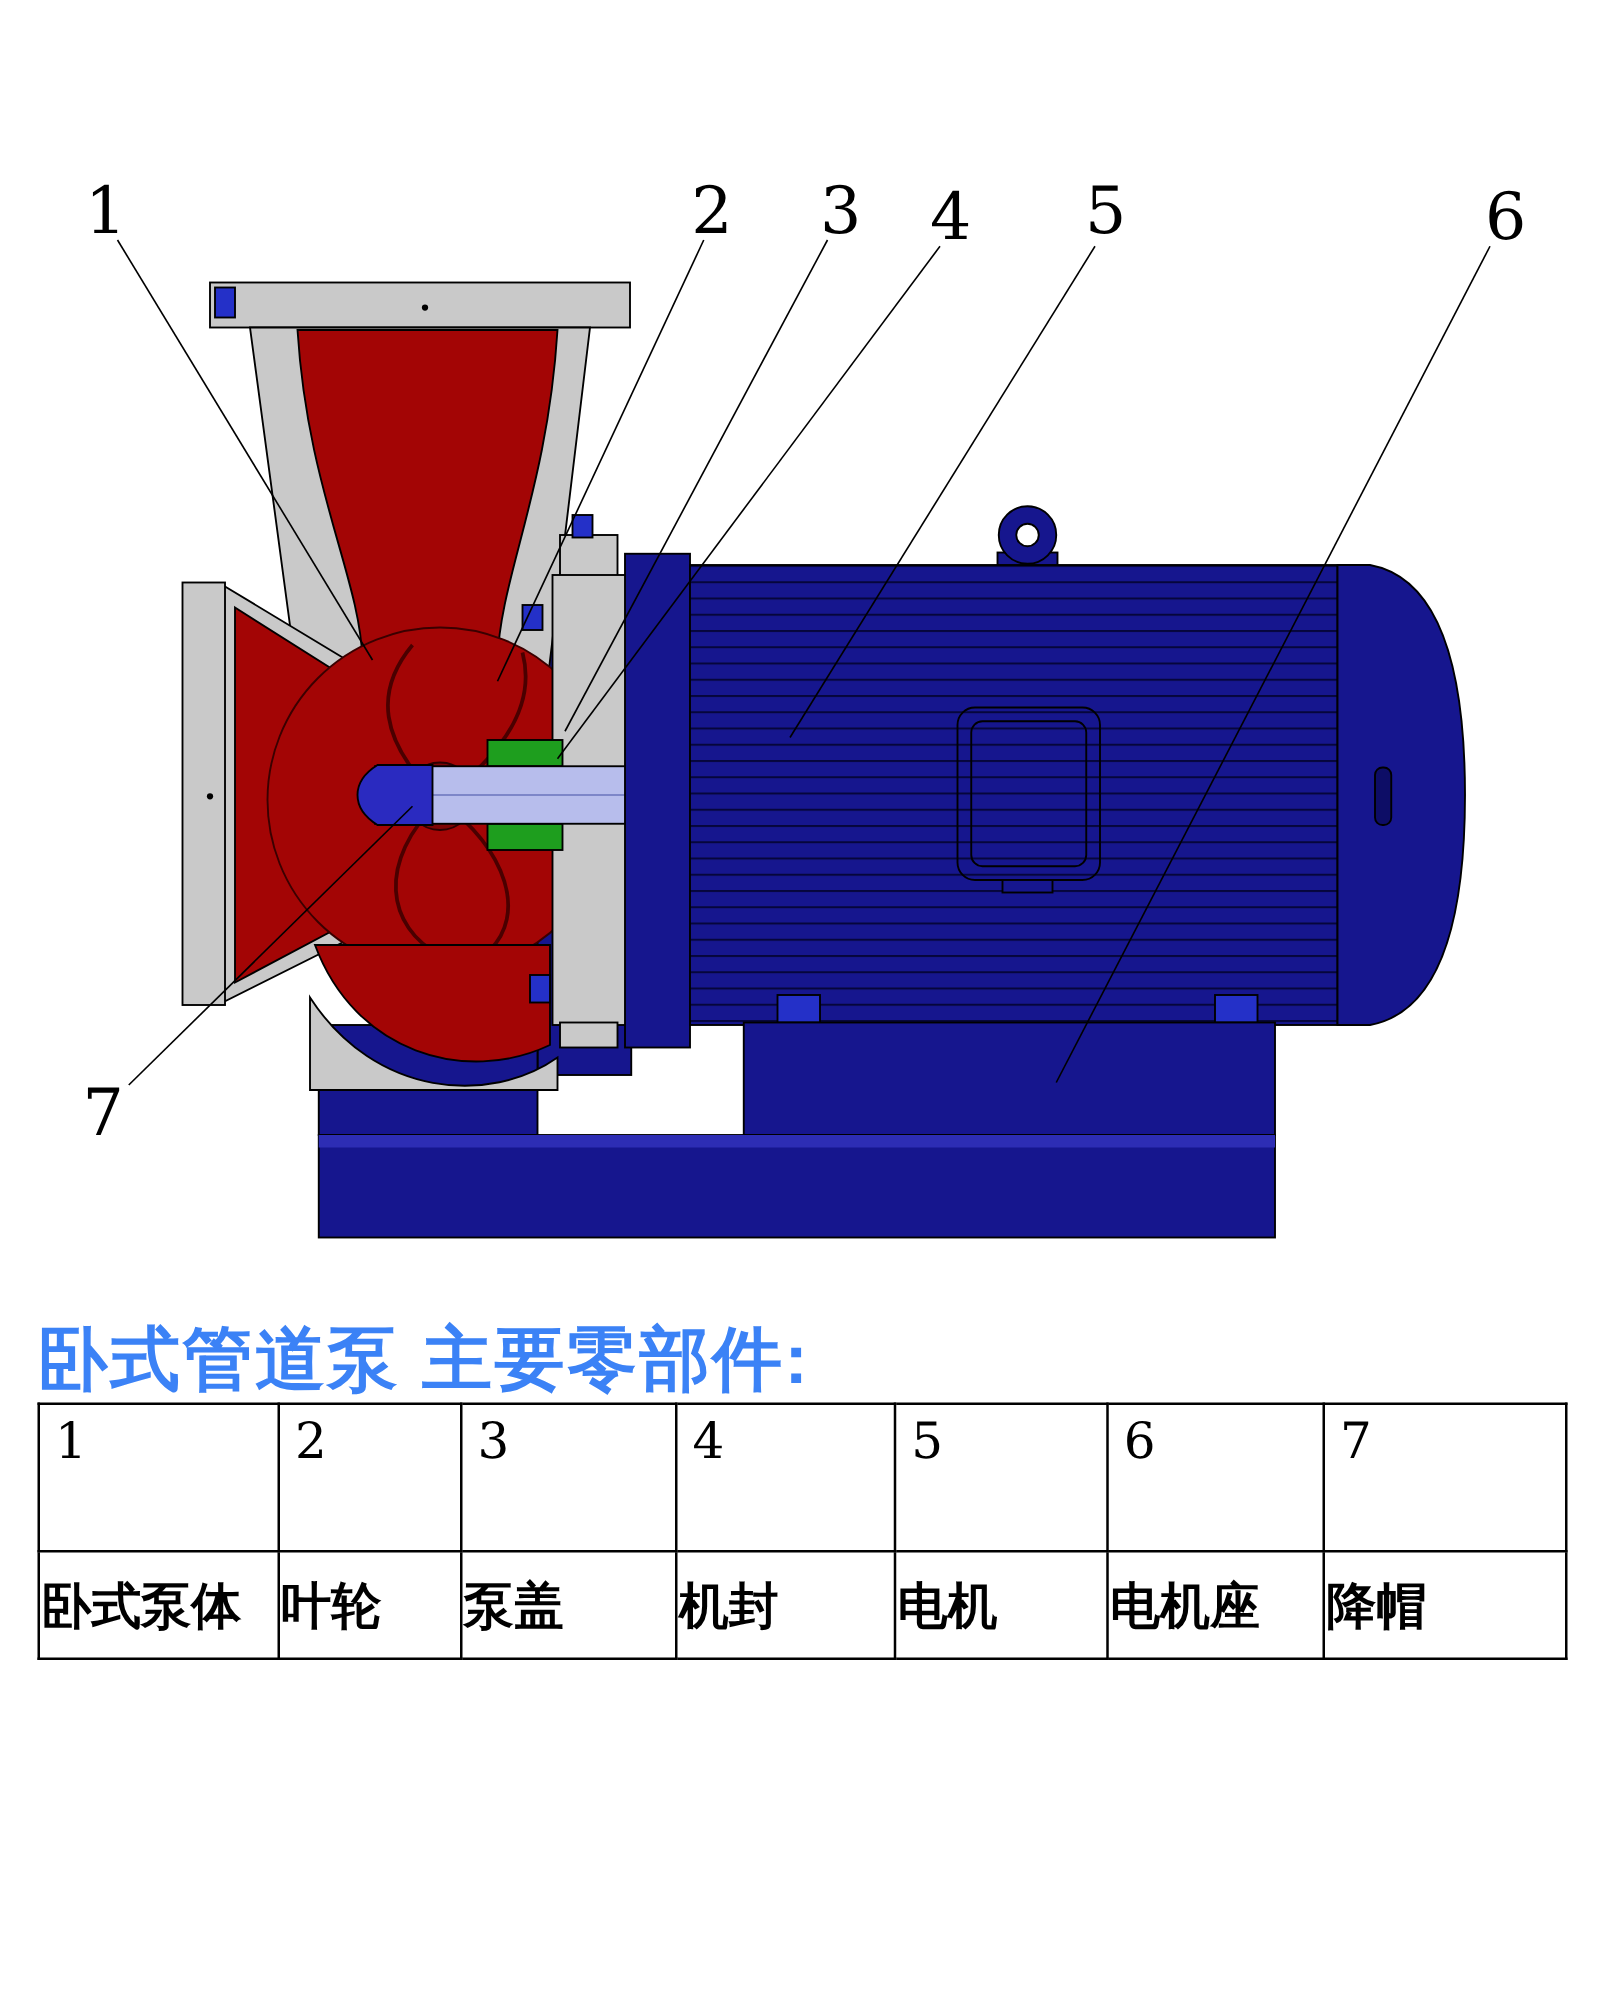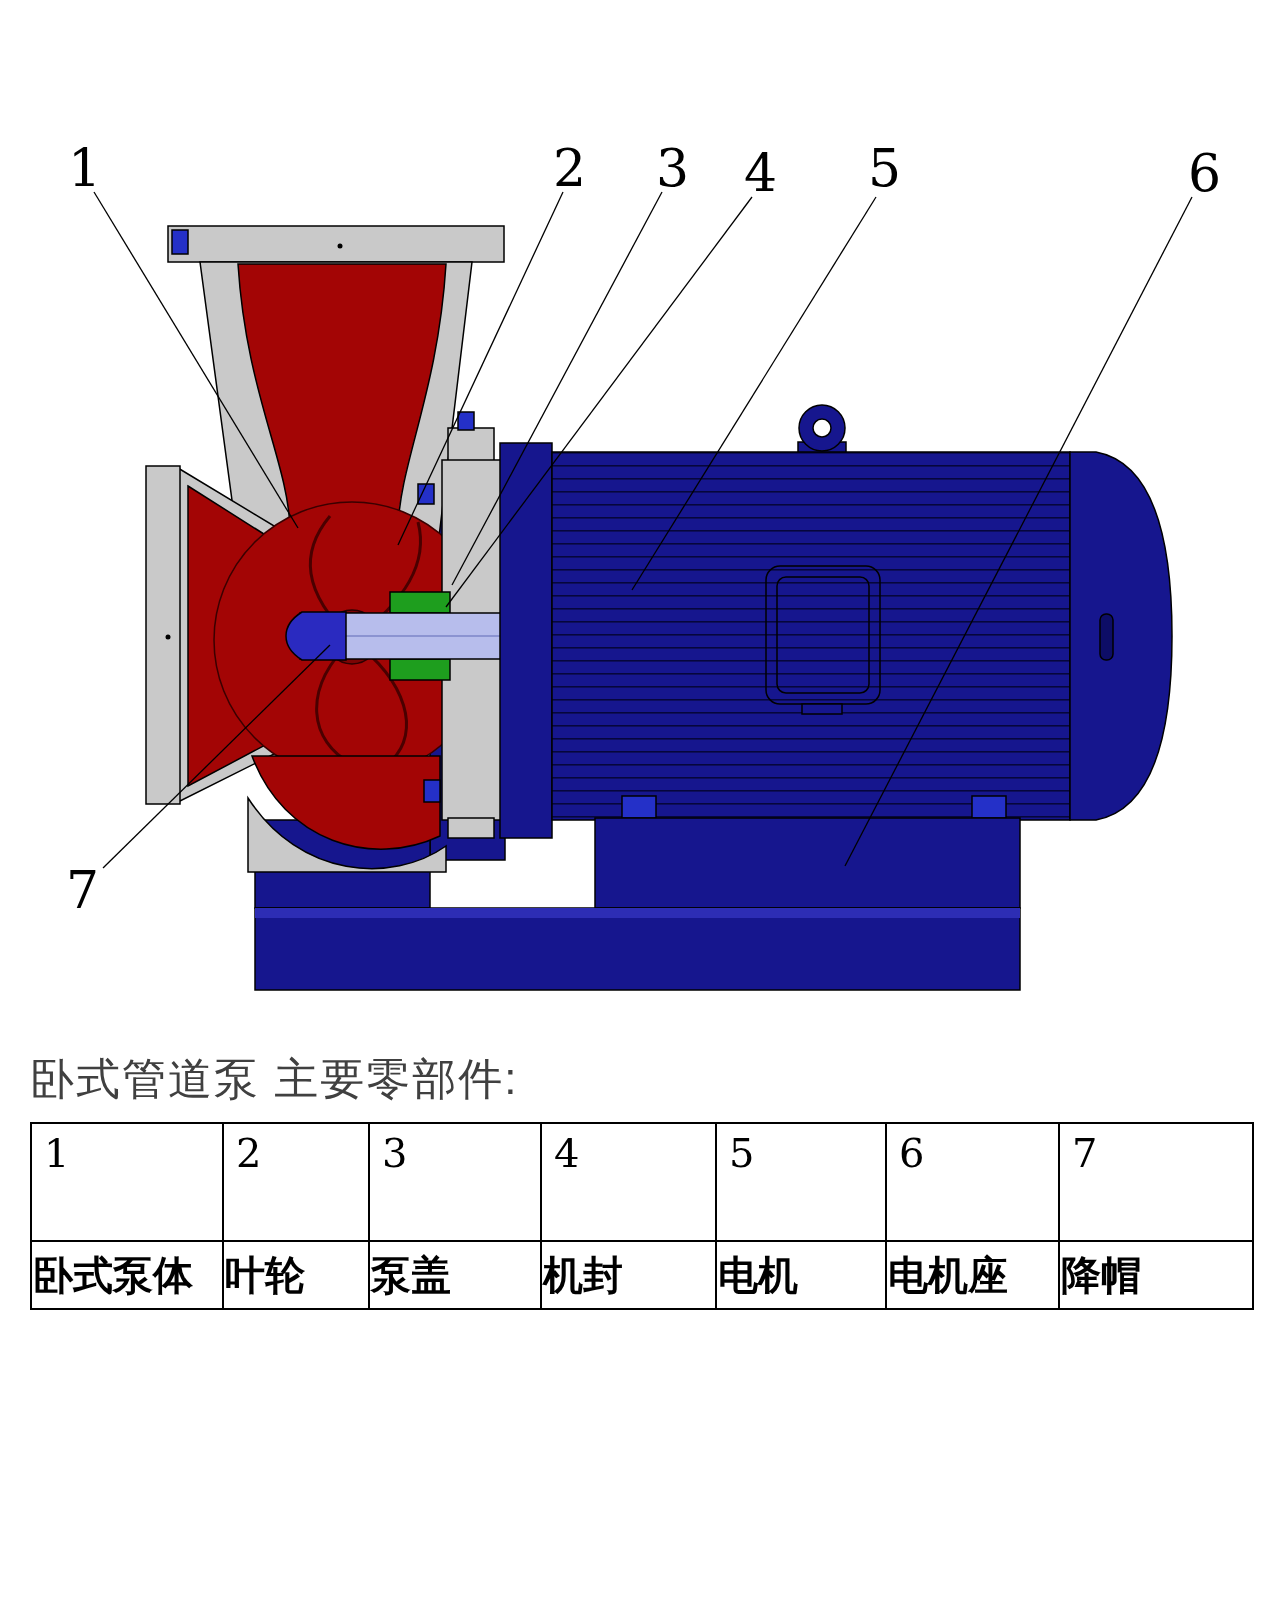--- a/index.html
+++ b/index.html
@@ -1,27 +1,27 @@
 <!DOCTYPE html>
 <html><head>
 <meta charset="utf-8">
 <style>
   html,body{margin:0;padding:0;background:#fff;}
   .page{position:relative;width:1280px;height:1600px;background:#ffffff;overflow:hidden;
         font-family:"Liberation Sans",sans-serif;}
   .diagram-wrap{position:absolute;left:0;top:0;width:1280px;height:1030px;}
   svg text.callout{font-family:"DejaVu Serif",serif;font-size:52px;fill:#000;font-weight:400;}
-  .caption{position:absolute;left:30px;top:1050px;font-size:44px;font-weight:400;color:#404040;
+  .caption{position:absolute;left:30px;top:1050px;font-size:56px;font-weight:700;color:#3b82f6;
            letter-spacing:2px;}
   table.parts{position:absolute;left:30px;top:1122px;border-collapse:collapse;table-layout:fixed;
               width:1222px;}
   table.parts td{border:2px solid #000;box-sizing:border-box;overflow:hidden;}
   td.num{height:118px;vertical-align:top;font-family:"DejaVu Serif",serif;font-size:40px;
          padding:6px 0 0 12px;font-weight:400;}
-  td.pname{height:68px;vertical-align:middle;font-size:40px;font-weight:700;}
+  td.pname{height:86px;vertical-align:middle;font-size:40px;font-weight:700;}
 </style>
 </head>
 <body>
 
 <div class="page">
 
   <div class="diagram-wrap">
   <svg width="1280" height="1030" viewBox="0 0 1280 1030" xmlns="http://www.w3.org/2000/svg">
     <defs>
       <pattern id="fins" x="0" y="452" width="8" height="13" patternUnits="userSpaceOnUse">

